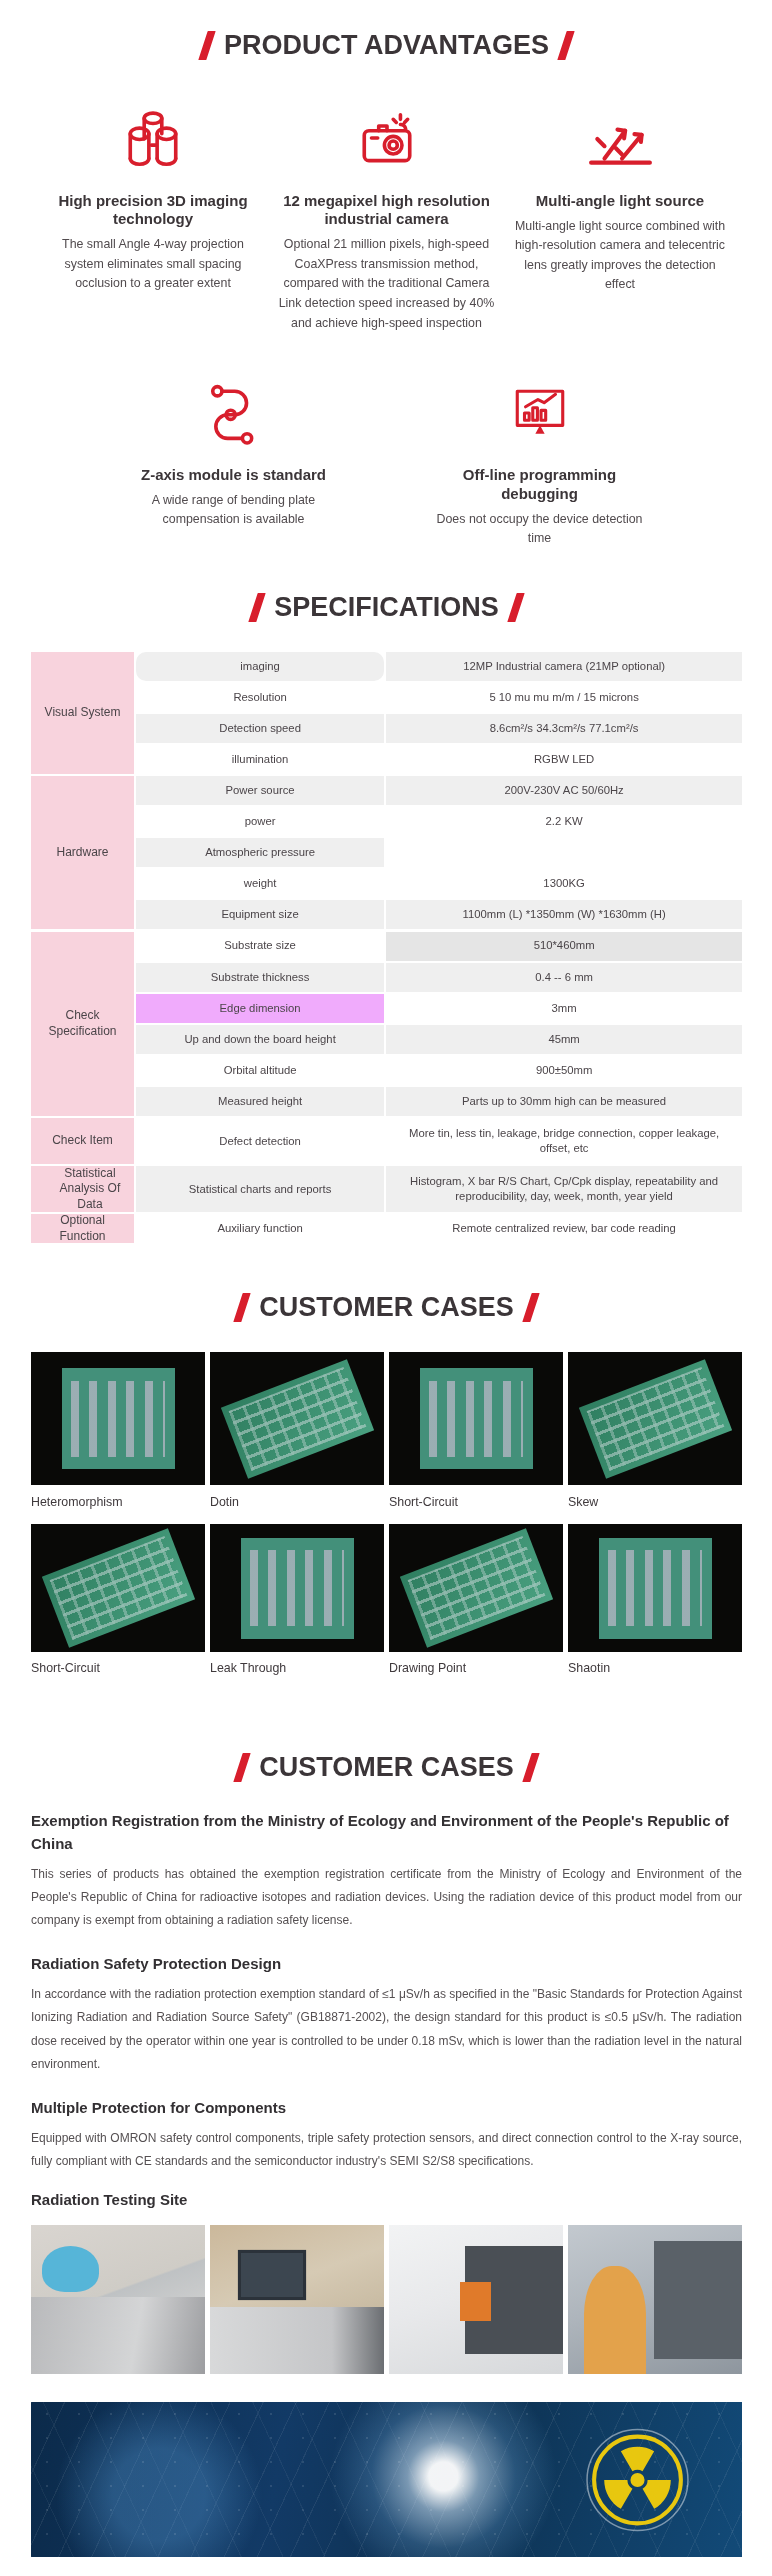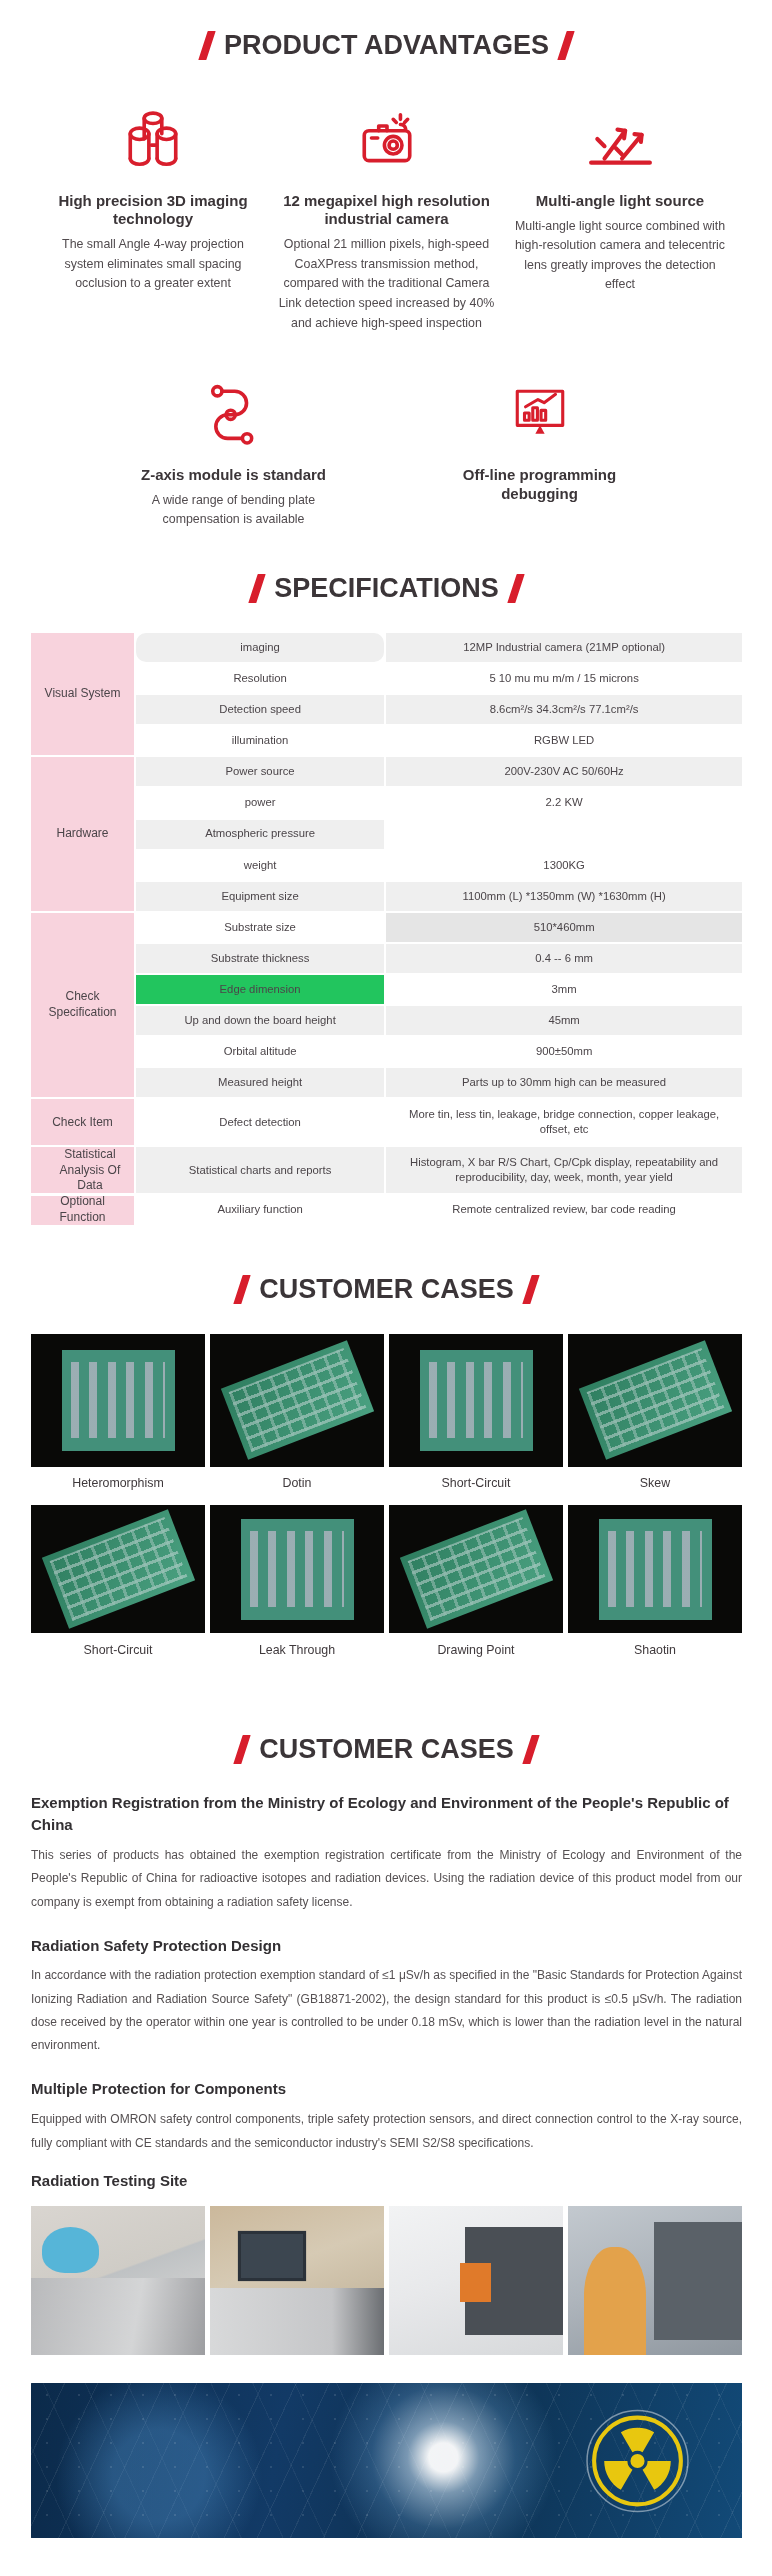--- a/index.html
+++ b/index.html
@@ -25,21 +25,21 @@
   #spec-table{display:grid;grid-template-columns:103px 248px 1fr;gap:2.1px;background:#fff;}
   .sp-cat{background:#f8d3dd;display:flex;align-items:center;justify-content:center;text-align:center;
           font-size:12px;color:#4b4549;padding:0 5.2px;line-height:1.3;}
   .sp-label,.sp-value{display:flex;align-items:center;justify-content:center;text-align:center;
           font-size:11.3px;color:#4b4549;padding:0 14.4px;line-height:1.35;}
 
   
   .cases-grid{display:flex;justify-content:space-between;}
   .cases-row1{margin-top:29px;}
   .cases-row2{margin-top:15.5px;}
-  .case-cell{width:174px;text-align:center;}
+  .case-cell{width:174px;text-align:left;}
   .case-card{width:174px;height:133px;background:#090907;display:flex;align-items:center;justify-content:center;overflow:hidden;}
   .cases-row2 .case-card{height:128px;}
   .pcb{position:relative;}
   .pcb.straight{width:113px;height:101px;background:#43907a;}
   .pcb.straight::before{content:'';position:absolute;inset:12.4px 9.3px;
       background:repeating-linear-gradient(90deg,#aab3bd 0 7.7px,rgba(0,0,0,0) 7.7px 18.5px);opacity:.85;}
   .pcb.tilt{width:135px;height:76px;background:linear-gradient(135deg,#2e7d5f,#4aa181);transform:rotate(-21deg);}
   .pcb.tilt::before{content:'';position:absolute;inset:6.2px;opacity:.55;
       background:repeating-linear-gradient(0deg,rgba(225,229,234,.8) 0 3.1px,transparent 3.1px 12.4px),
                  repeating-linear-gradient(90deg,rgba(225,229,234,.6) 0 3.1px,transparent 3.1px 14.4px);}
@@ -159,20 +159,21 @@
         <svg width="62" height="62" viewBox="0 0 120 120" fill="none" stroke="#d81e2c" stroke-width="6" stroke-linecap="round" stroke-linejoin="round">
           <rect x="16" y="16" width="88" height="66"></rect>
           <rect x="30" y="58" width="9" height="14"></rect>
           <rect x="46" y="48" width="9" height="24"></rect>
           <rect x="62" y="53" width="9" height="19"></rect>
           <path d="M32,46 L56,32 L68,38 L90,22"></path>
           <path d="M60,82 l-9,16 h18 z" fill="#d81e2c" stroke="none"></path>
         </svg>
       </div>
       <div class="adv-title">Off-line programming debugging</div>
+      <div class="adv-body">Does not occupy the device detection time</div>
     </div>
   </div>
 
   <div class="sec-title" style="margin-top:43px;">
     <span class="slash"></span>
     <span class="txt">SPECIFICATIONS</span>
     <span class="slash"></span>
   </div>
 
   <div class="spec-wrap">
@@ -194,21 +195,21 @@
         <div class="sp-label" style="background: rgb(239, 239, 239); grid-area: 7 / 2;">Atmospheric pressure</div>
         <div class="sp-label" style="background: rgb(255, 255, 255); grid-area: 8 / 2;">weight</div>
         <div class="sp-value" style="background: rgb(255, 255, 255); grid-area: 8 / 3;">1300KG</div>
         <div class="sp-label" style="background: rgb(239, 239, 239); grid-area: 9 / 2;">Equipment size</div>
         <div class="sp-value" style="background: rgb(239, 239, 239); grid-area: 9 / 3;">1100mm (L) *1350mm (W) *1630mm (H)</div>
         <div class="sp-cat" style="grid-area: 10 / 1 / span 6;">Check Specification</div>
         <div class="sp-label" style="background: rgb(255, 255, 255); grid-area: 10 / 2;">Substrate size</div>
         <div class="sp-value" style="background: #e5e5e5; grid-area: 10 / 3;">510*460mm</div>
         <div class="sp-label" style="background: rgb(239, 239, 239); grid-area: 11 / 2;">Substrate thickness</div>
         <div class="sp-value" style="background: rgb(239, 239, 239); grid-area: 11 / 3;">0.4 -- 6 mm</div>
-        <div class="sp-label" style="background: #22c55e; grid-area: 12 / 2;">Edge dimension</div>
+        <div class="sp-label" style="background: #f0abfc; grid-area: 12 / 2;">Edge dimension</div>
         <div class="sp-value" style="background: rgb(255, 255, 255); grid-area: 12 / 3;">3mm</div>
         <div class="sp-label" style="background: rgb(239, 239, 239); grid-area: 13 / 2;">Up and down the board height</div>
         <div class="sp-value" style="background: rgb(239, 239, 239); grid-area: 13 / 3;">45mm</div>
         <div class="sp-label" style="background: rgb(255, 255, 255); grid-area: 14 / 2;">Orbital altitude</div>
         <div class="sp-value" style="background: rgb(255, 255, 255); grid-area: 14 / 3;">900±50mm</div>
         <div class="sp-label" style="background: rgb(239, 239, 239); grid-area: 15 / 2;">Measured height</div>
         <div class="sp-value" style="background: rgb(239, 239, 239); grid-area: 15 / 3;">Parts up to 30mm high can be measured</div>
         <div class="sp-cat" style="grid-area: 16 / 1 / span 1;">Check Item</div>
         <div class="sp-label" style="background: rgb(255, 255, 255); grid-area: 16 / 2;">Defect detection</div>
         <div class="sp-value" style="background: rgb(255, 255, 255); grid-area: 16 / 3;">More tin, less tin, leakage, bridge connection, copper leakage, offset, etc</div>

